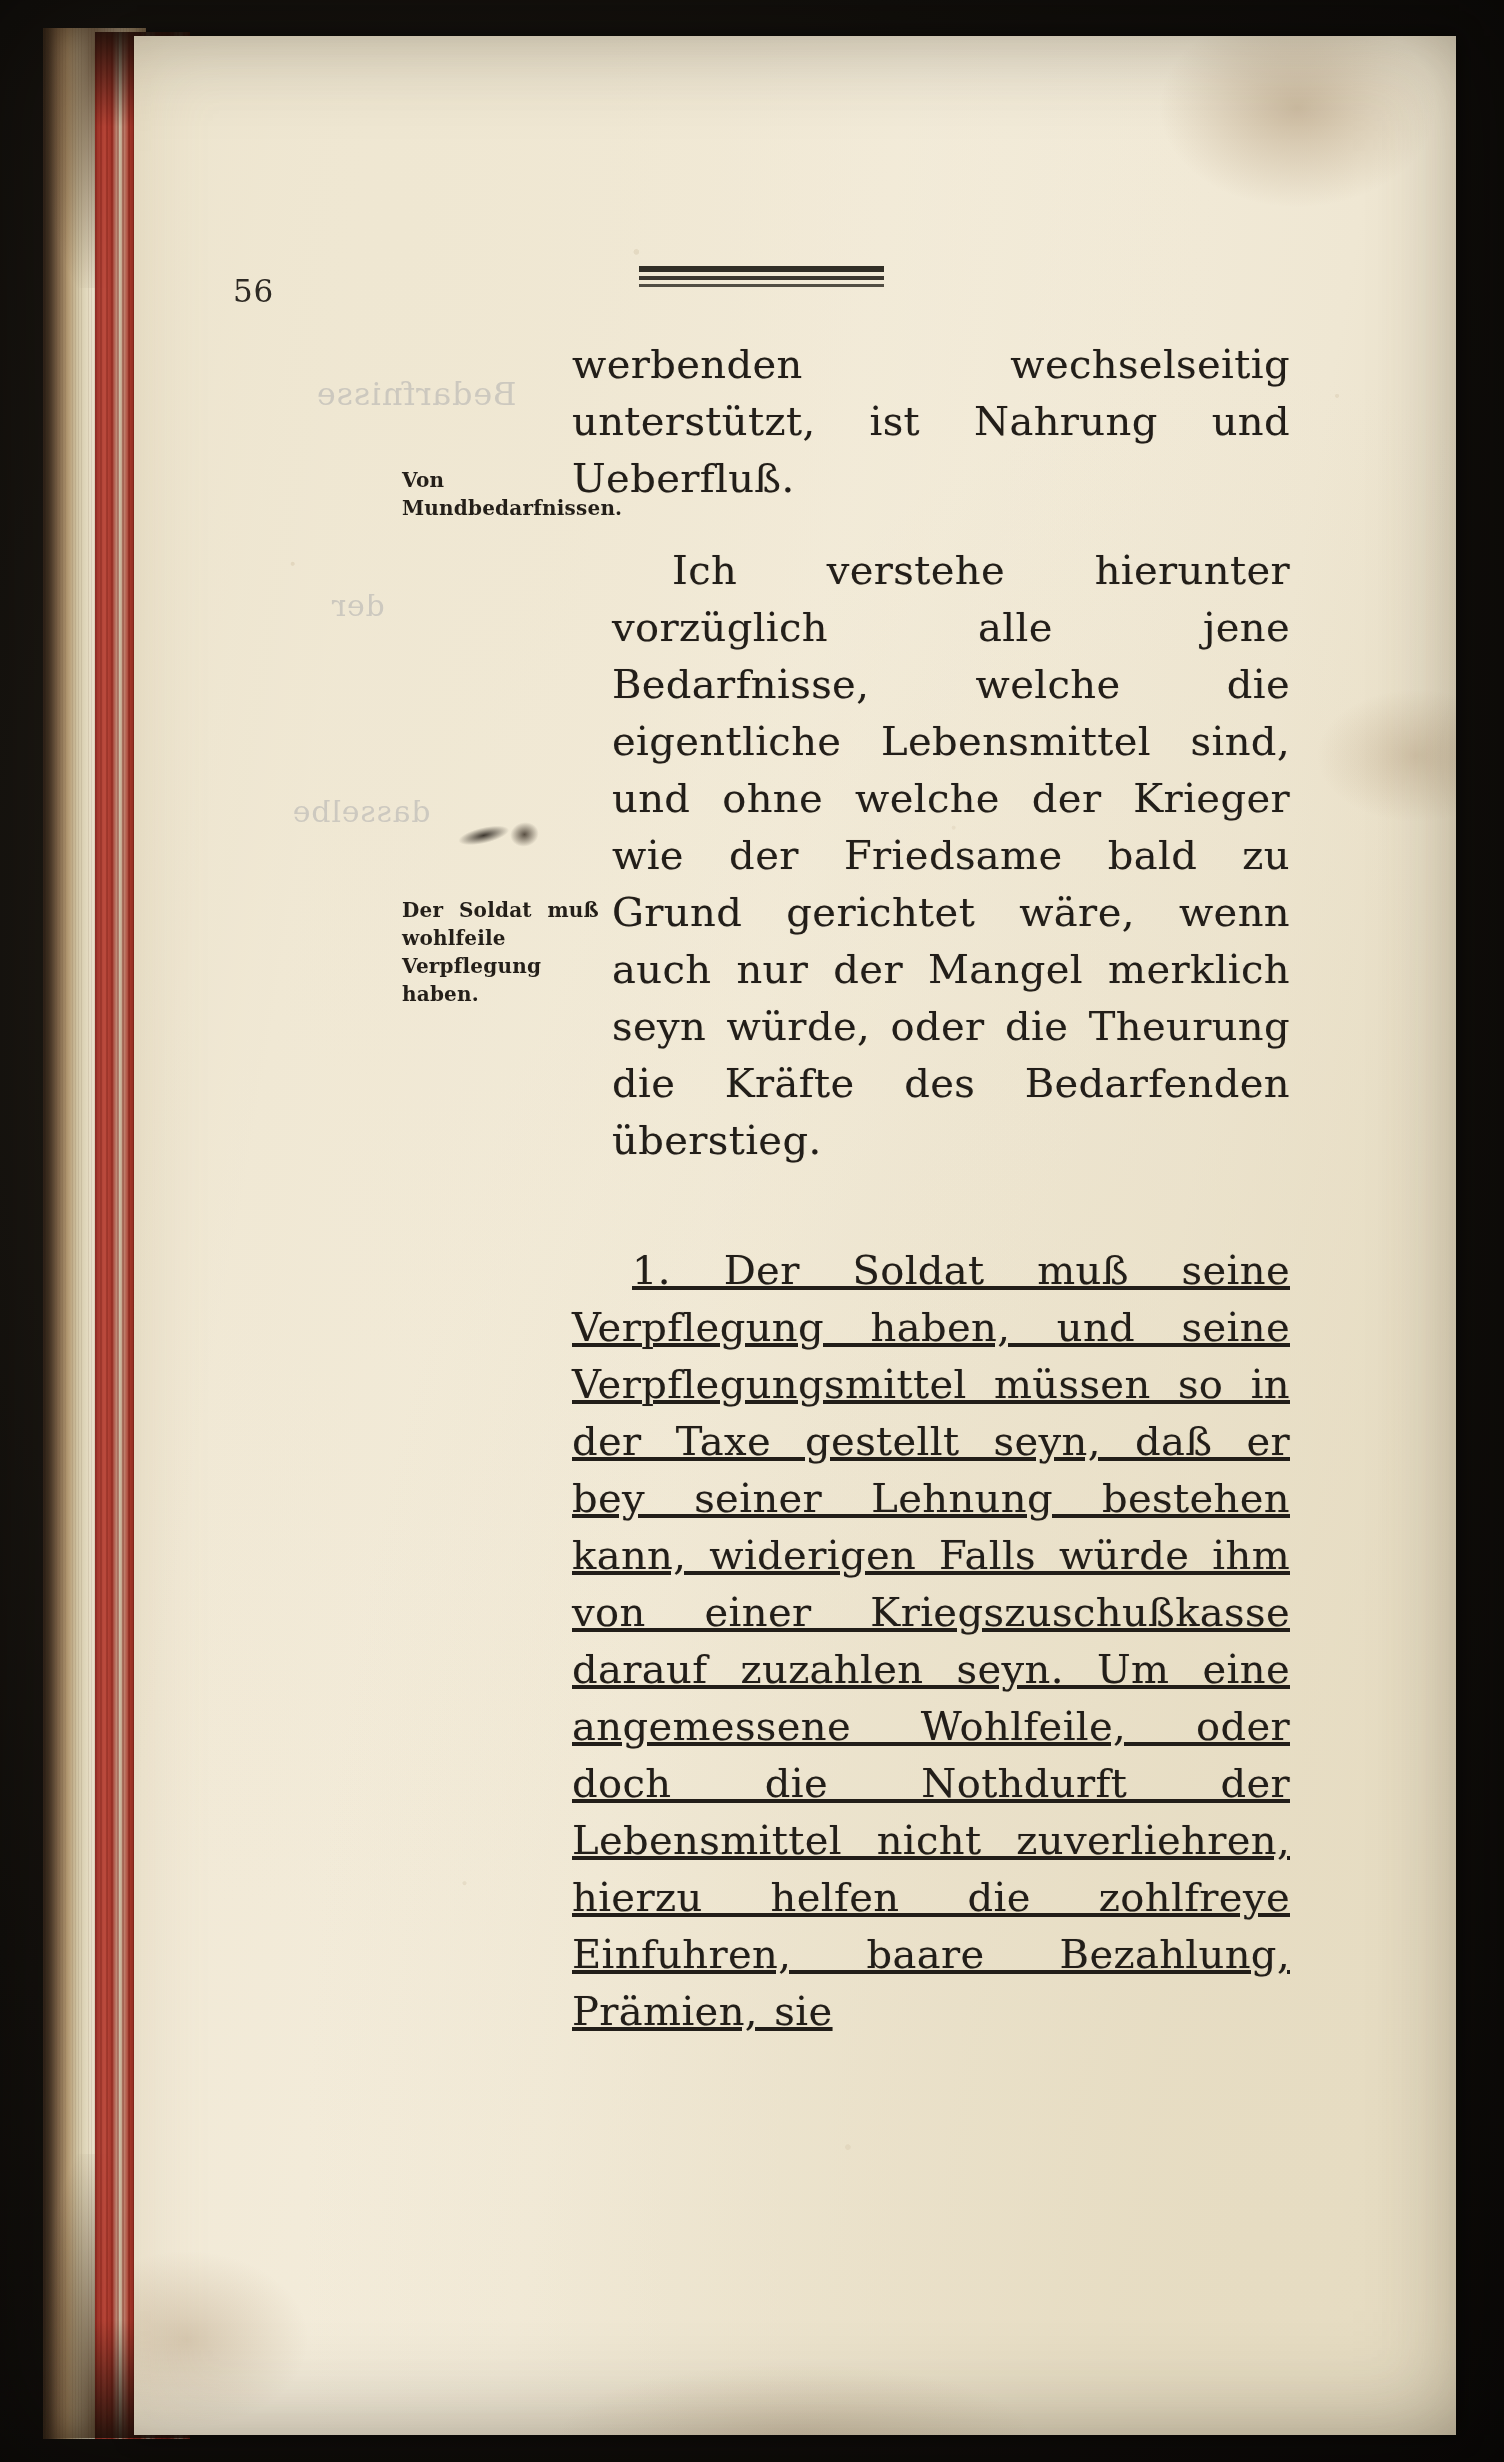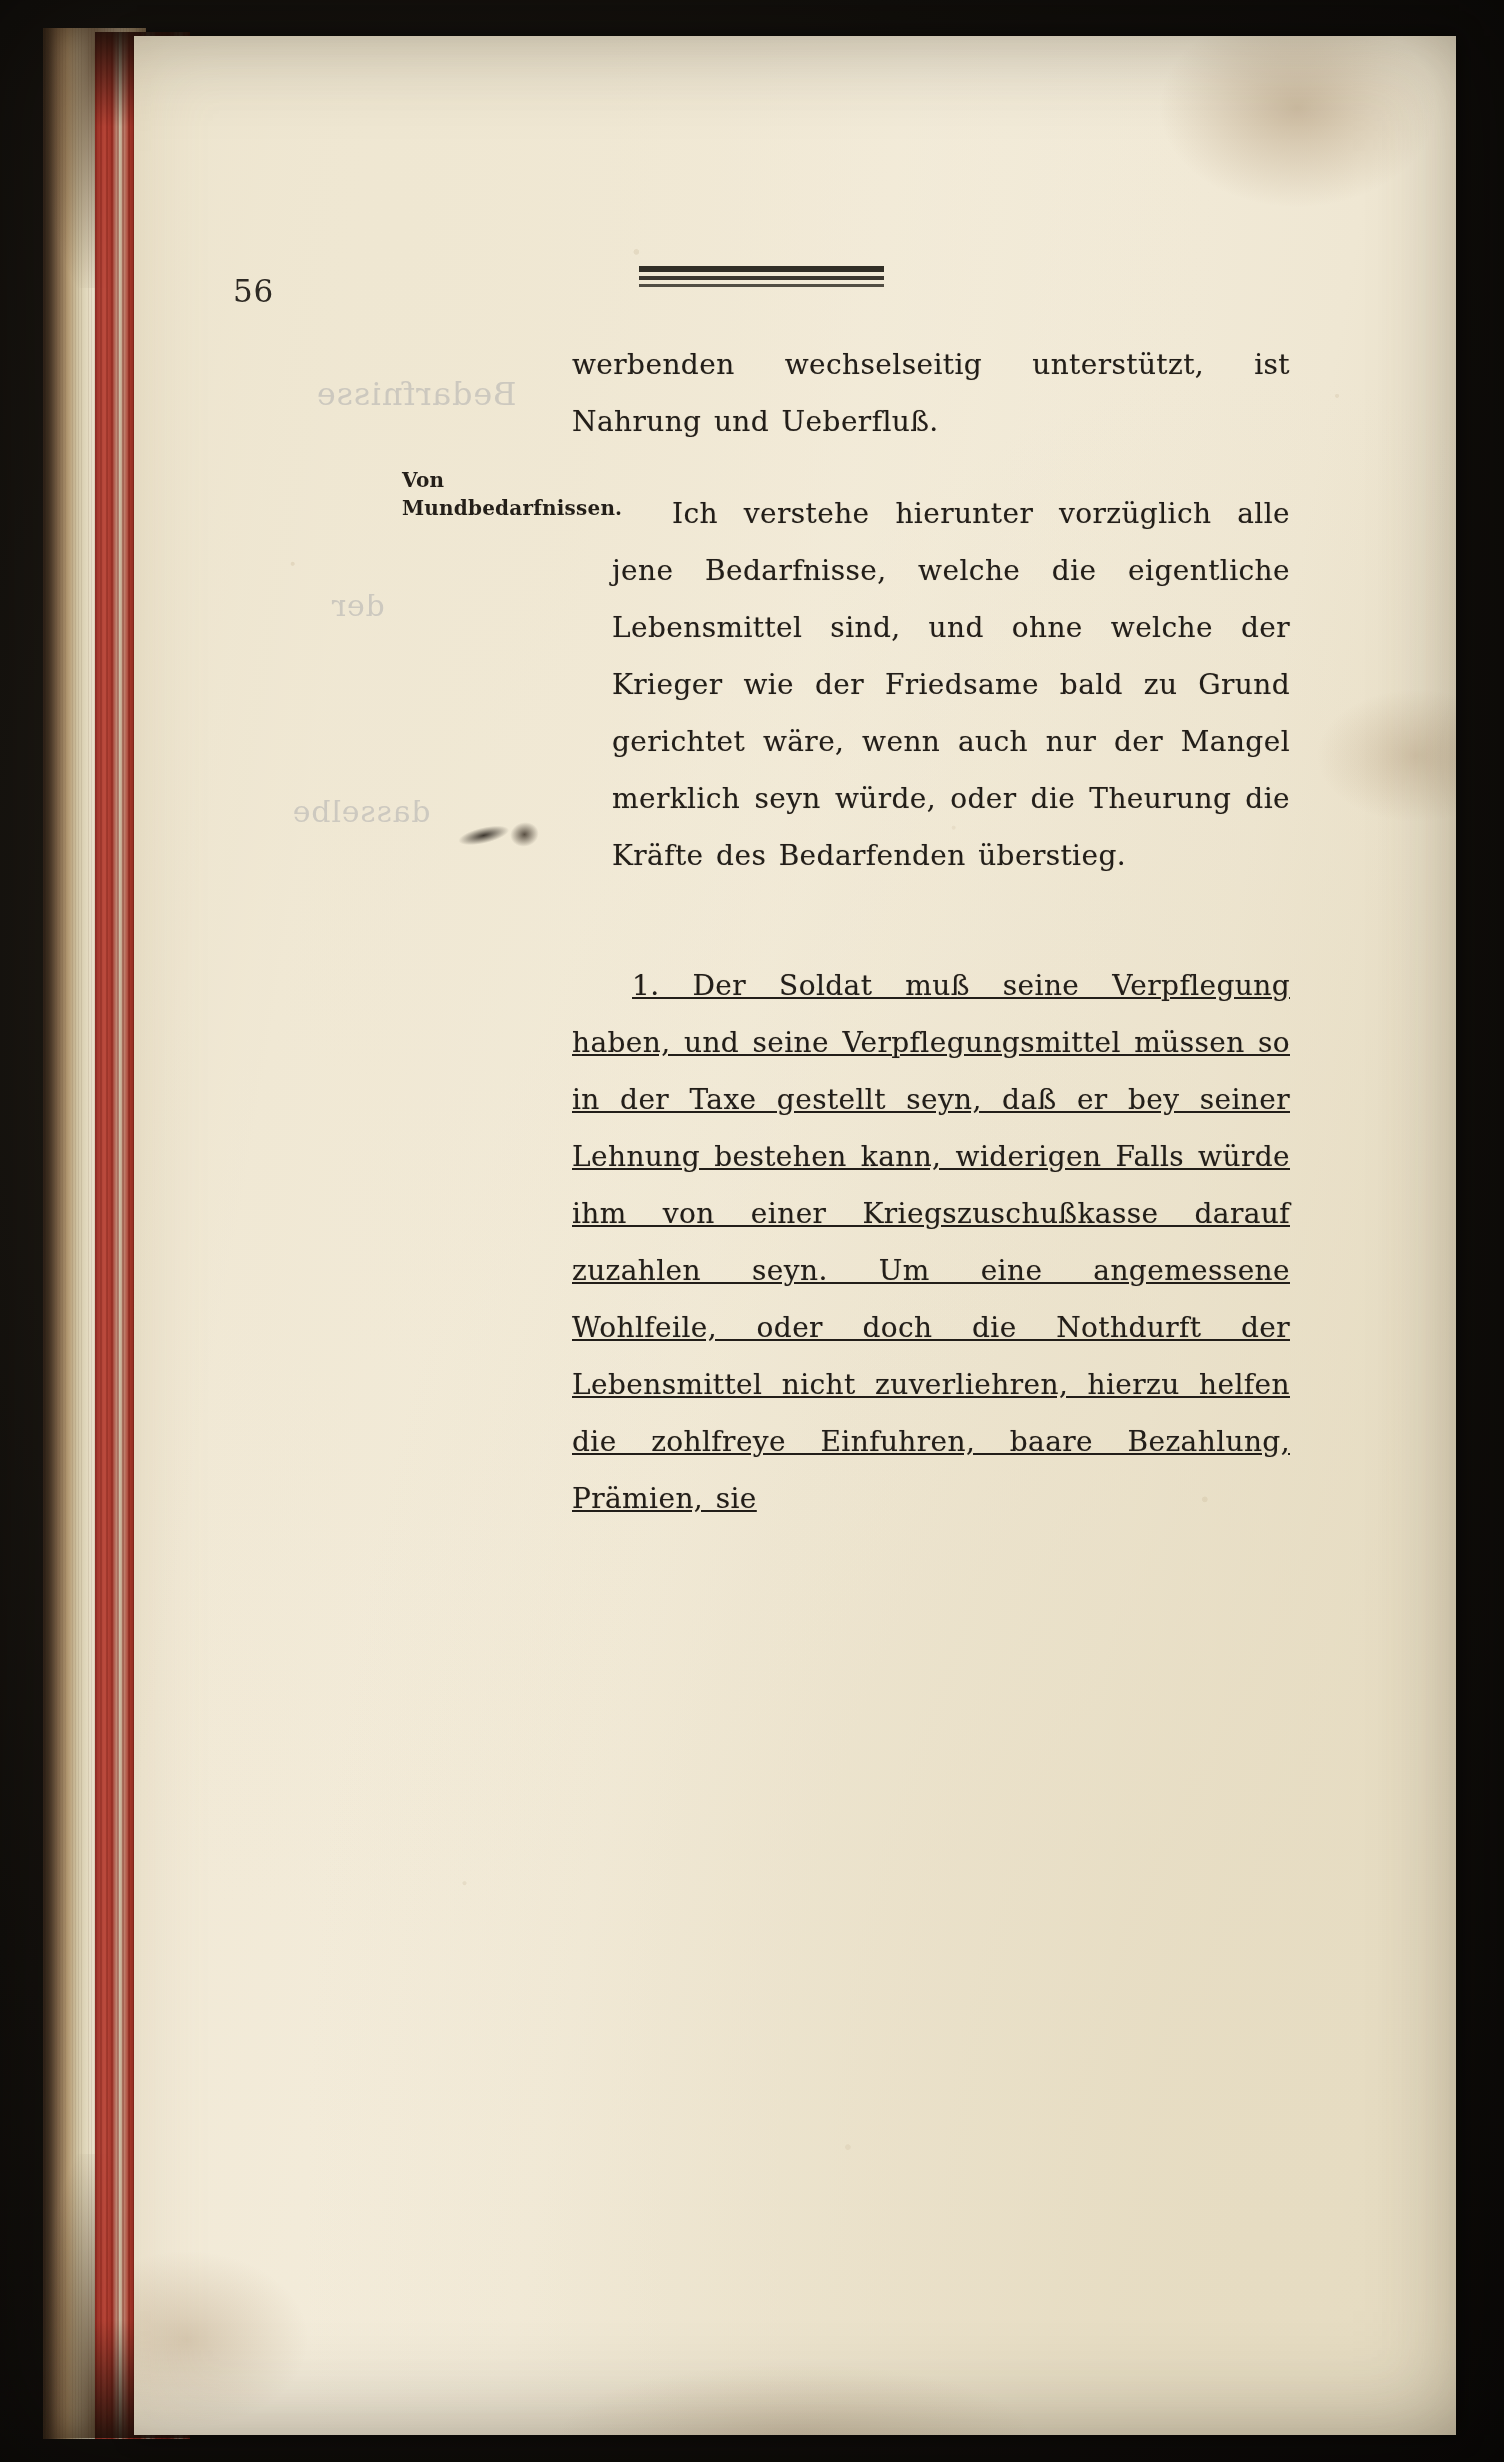--- a/index.html
+++ b/index.html
@@ -193,21 +193,21 @@
   .rule-c { height: 3.2px; width: 100%; opacity: .75; }
 
   .column {
     position: absolute;
     left: 438px;
     top: 300px;
     width: 718px;
   }
   .para {
     font-family: "DejaVu Serif", serif;
-    font-size: 28px;
+    font-size: 40px;
     line-height: 57px;
     color: #221e19;
     text-align: justify;
     text-align-last: left;
     word-spacing: 3.2px;
     letter-spacing: 0.4px;
     margin: 0 0 0 0;
     text-shadow: 0 0 0.8px rgba(40,30,20,.35);
   }
   .para.indent { text-indent: 60px; }
@@ -284,20 +284,21 @@
 
     <div class="folio">56</div>
 
     <div class="head-rule">
       <i class="rule-a"></i>
       <i class="rule-b"></i>
       <i class="rule-c"></i>
     </div>
 
     <div class="sidenote sn-1">Von Mundbedarfnissen.</div>
+    <div class="sidenote sn-2">Der Soldat muß wohlfeile Verpflegung haben.</div>
 
     <div class="smudge"></div>
 
     <div class="column">
       <p class="para">werbenden wechselseitig unterstützt, ist Nahrung und Ueberfluß.</p>
 
 
       <p class="para indent gap-sm">Ich verstehe hierunter vorzüglich alle jene Bedarfnisse, welche die eigentliche Lebensmittel sind, und ohne welche der Krieger wie der Friedsame bald zu Grund gerichtet wäre, wenn auch nur der Mangel merklich seyn würde, oder die Theurung die Kräfte des Bedarfenden überstieg.</p>
 
       <p class="para indent gap-lg">1. Der Soldat muß seine Verpflegung haben, und seine Verpflegungsmittel müssen so in der Taxe gestellt seyn, daß er bey seiner Lehnung bestehen kann, widerigen Falls würde ihm von einer Kriegszuschußkasse darauf zuzahlen seyn. Um eine angemessene Wohlfeile, oder doch die Nothdurft der Lebensmittel nicht zuverliehren, hierzu helfen die zohlfreye Einfuhren, baare Bezahlung, Prämien, sie</p>

